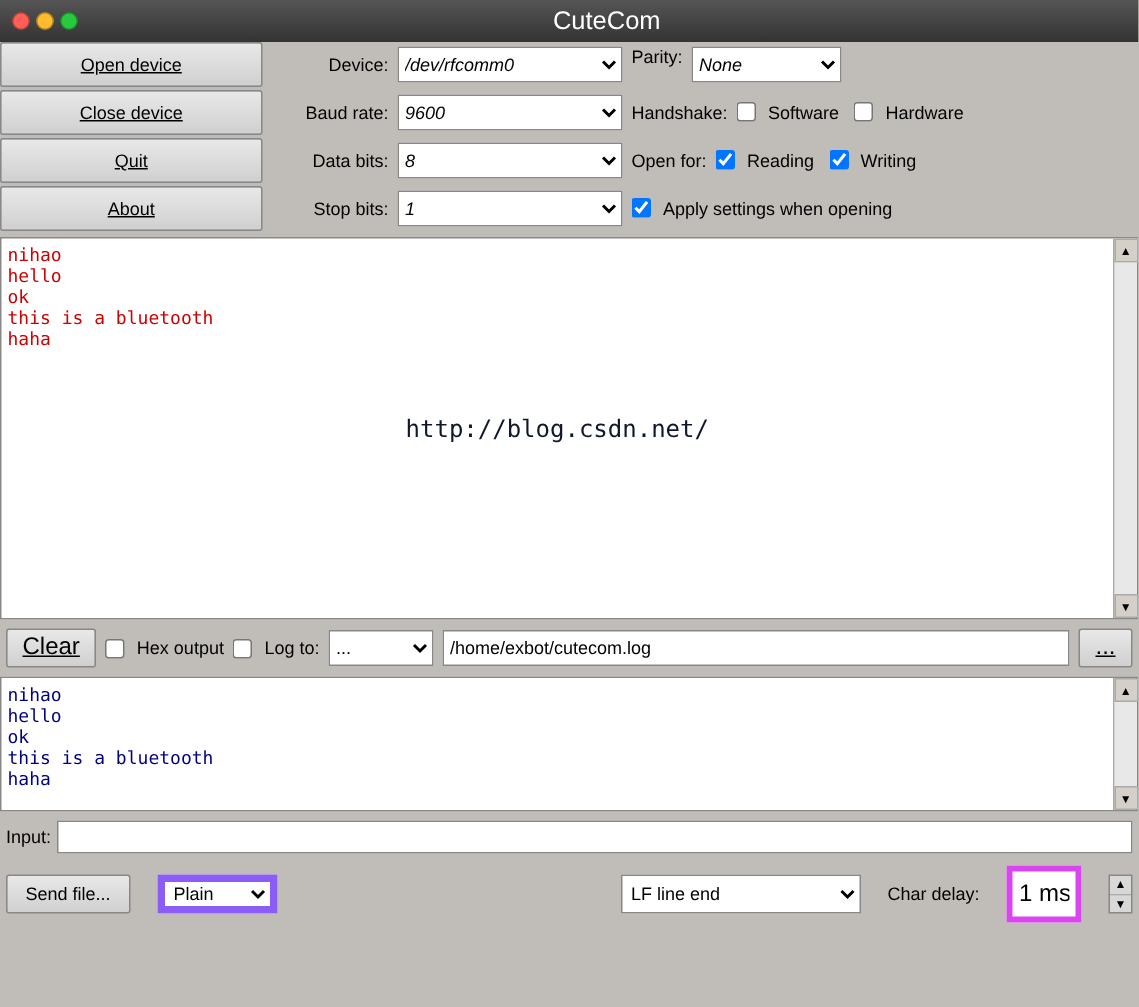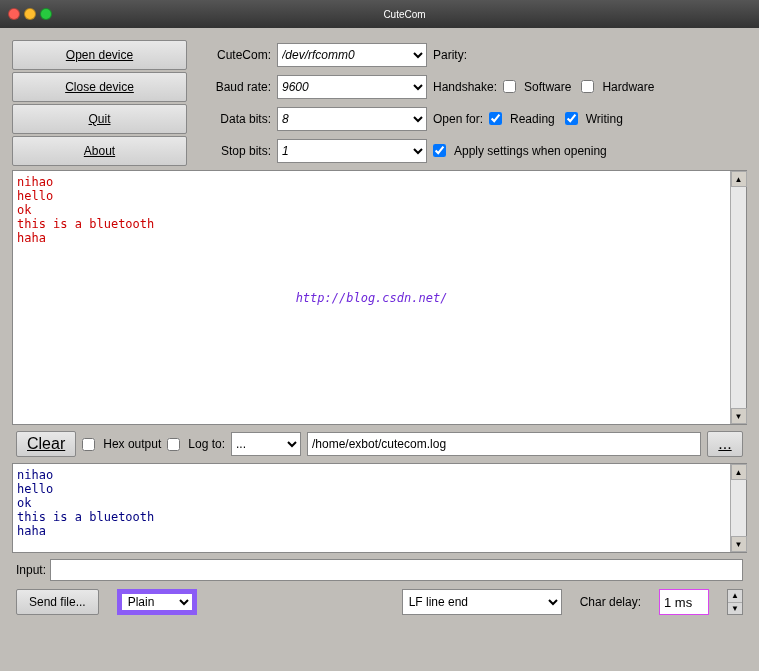--- a/index.html
+++ b/index.html
@@ -29,26 +29,26 @@
       height: 12px;
       border-radius: 50%;
       border: 1px solid rgba(0,0,0,0.3);
     }
     .tb-btn.close { background: #ff5f56; }
     .tb-btn.minimize { background: #ffbd2e; }
     .tb-btn.maximize { background: #27c93f; }
     .title-bar-title {
       flex: 1;
       text-align: center;
-      font-size: 10px;
+      font-size: 17px;
     }
     .main-content {
       display: flex;
       flex-direction: column;
-      padding: 12px;
+      padding: 0;
       gap: 4px;
     }
     .top-panel {
       display: flex;
       gap: 4px;
     }
     .left-buttons {
       display: flex;
       flex-direction: column;
       gap: 2px;
@@ -100,23 +100,22 @@
       margin-right: 4px;
     }
     .config-right input[type=checkbox] {
       margin-right: 2px;
     }
     .watermark {
       position: absolute;
       top: 50%;
       left: 50%;
       transform: translate(-50%, -50%);
-      color: #6d28d9;
-      font-size: 12px;
-      font-style: italic;
+      color: #0f172a;
+      font-size: 16px;
       pointer-events: none;
       white-space: nowrap;
     }
     .bottom-bar {
       display: flex;
       align-items: center;
       gap: 6px;
       padding: 2px 4px;
       background: #c0bdb8;
     }
@@ -194,23 +193,23 @@
     .send-bar .spacer { flex: 1; }
     .lf-select {
       height: 26px;
       font-size: 12px;
       border: 1px solid #888;
       background: white;
       width: 160px;
     }
     .char-delay-input {
       width: 50px;
-      height: 26px;
-      border: 1px solid #d946ef;
-      font-size: 13px;
+      height: 38px;
+      border: 4px solid #d946ef;
+      font-size: 16px;
       padding: 0 4px;
       background: white;
     }
     .scrollbar-vertical {
       width: 16px;
       background: #d4d0c8;
       border-left: 1px solid #aaa;
       display: flex;
       flex-direction: column;
       align-items: center;
@@ -253,26 +252,29 @@
 <div class="main-content">
   <div class="top-panel">
     <div class="left-buttons">
       <button>Open device</button>
       <button>Close device</button>
       <button>Quit</button>
       <button>About</button>
     </div>
     <div class="right-config">
       <div class="config-row">
-        <span class="config-label">CuteCom:</span>
+        <span class="config-label">Device:</span>
         <select class="config-select">
           <option>/dev/rfcomm0</option>
         </select>
         <div class="config-right">
           <span>Parity:</span>
+          <select class="config-select" style="width:100px">
+            <option>None</option>
+          </select>
         </div>
       </div>
       <div class="config-row">
         <span class="config-label">Baud rate:</span>
         <select class="config-select">
           <option>9600</option>
         </select>
         <div class="config-right">
           <span>Handshake:</span>
           <input type="checkbox" style="">

